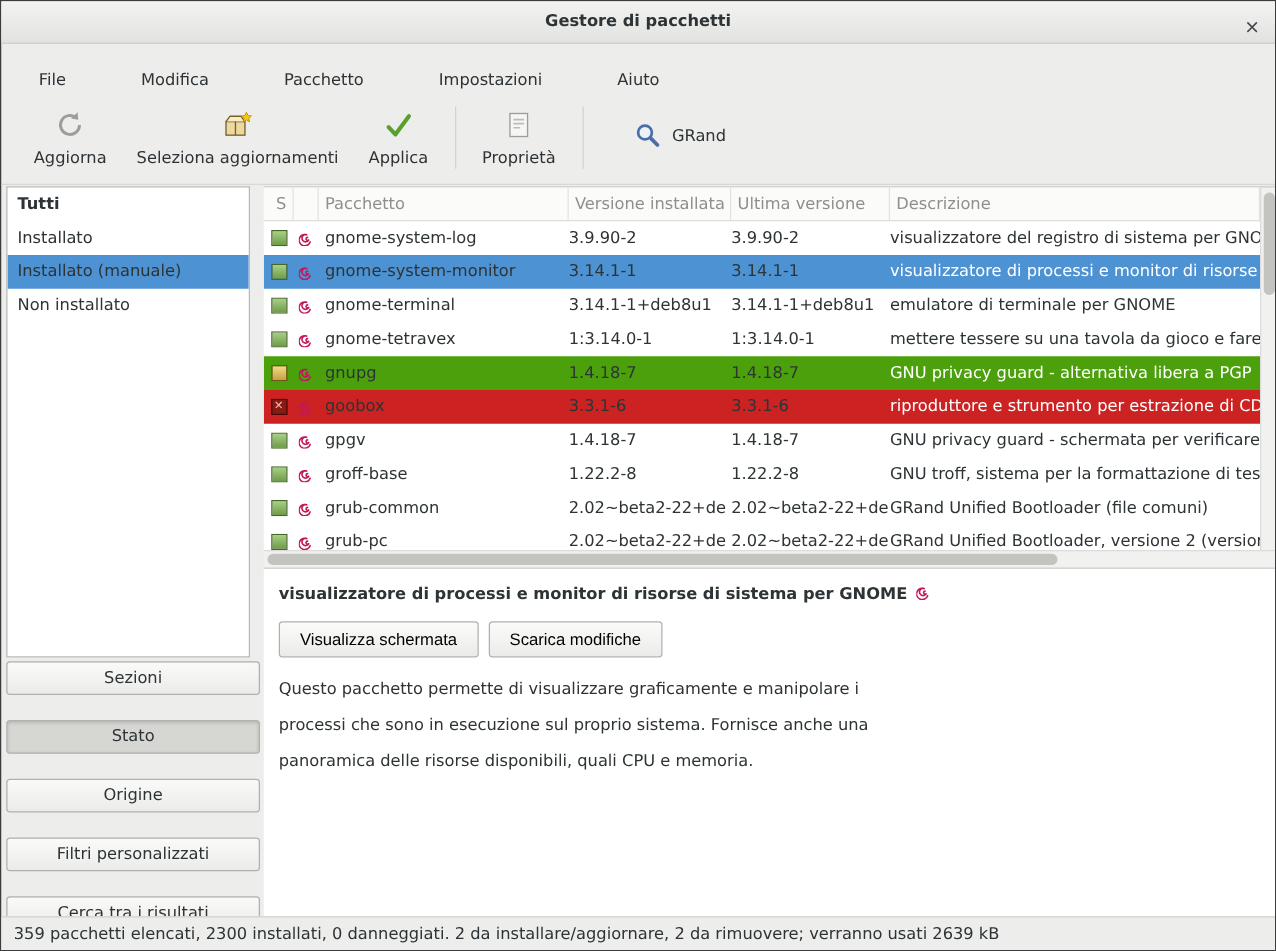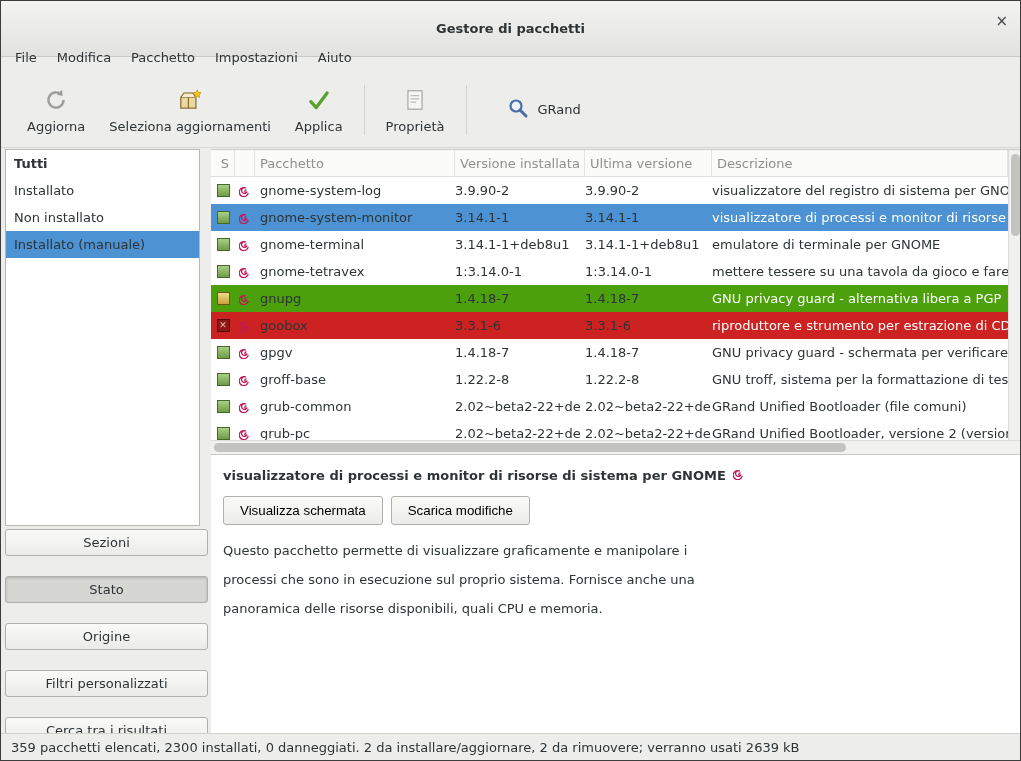--- a/index.html
+++ b/index.html
@@ -10,34 +10,34 @@
   body{
     font-family:"DejaVu Sans","Liberation Sans",sans-serif;
     font-size:13px; color:#2e3436;
   }
   .window{
     position:relative; width:1021px; height:761px;
     background:#ededec; border:1px solid #3c3c3c; overflow:hidden;
   }
   
   .titlebar{
-    position:absolute; top:0; left:0; right:0; height:56px;
+    position:absolute; top:0; left:0; right:0; height:34px;
     background:linear-gradient(#f3f3f2,#e2e2e0);
     border-bottom:1px solid #c9c9c6;
     display:flex; align-items:center; justify-content:center;
   }
   .title{ font-weight:bold; }
   .close-btn{
     position:absolute; right:12px; top:0; height:40px;
     display:flex; align-items:center; font-size:15px; color:#44484a; cursor:default;
   }
   
   .menubar{
     position:absolute; top:41px; left:0; right:0; height:30px;
-    display:flex; align-items:center; padding-left:4px;
+    display:flex; align-items:flex-end; padding-left:20px;gap:40px;
   }
   .menu-item{ display:flex; align-items:center; padding:0 10px; }
   
   .toolbar{
     position:absolute; top:71px; left:0; right:0; height:76px;
     display:flex; align-items:center; padding-left:14px;
     border-bottom:1px solid #d8d8d6;
   }
   .tool-btn{
     display:flex; flex-direction:column; align-items:center;
@@ -196,22 +196,22 @@
           <path d="M14.5 14.5 L20 20" stroke="#4b6ea9" stroke-width="3" stroke-linecap="round"></path>
         </svg>
       </span>
       <span>GRand</span>
     </div>
   </div>
 
   <div class="sidebar-list">
       <div class="filter-item bold">Tutti</div>
       <div class="filter-item">Installato</div>
+      <div class="filter-item selected">Installato (manuale)</div>
       <div class="filter-item">Non installato</div>
-      <div class="filter-item selected">Installato (manuale)</div>
     </div>
   <div class="sidebar-buttons">
       <div class="side-btn">Sezioni</div>
       <div class="side-btn active">Stato</div>
       <div class="side-btn">Origine</div>
       <div class="side-btn">Filtri personalizzati</div>
       <div class="side-btn">Cerca tra i risultati</div>
       <div class="side-btn">Architettura</div>
     </div>
 

